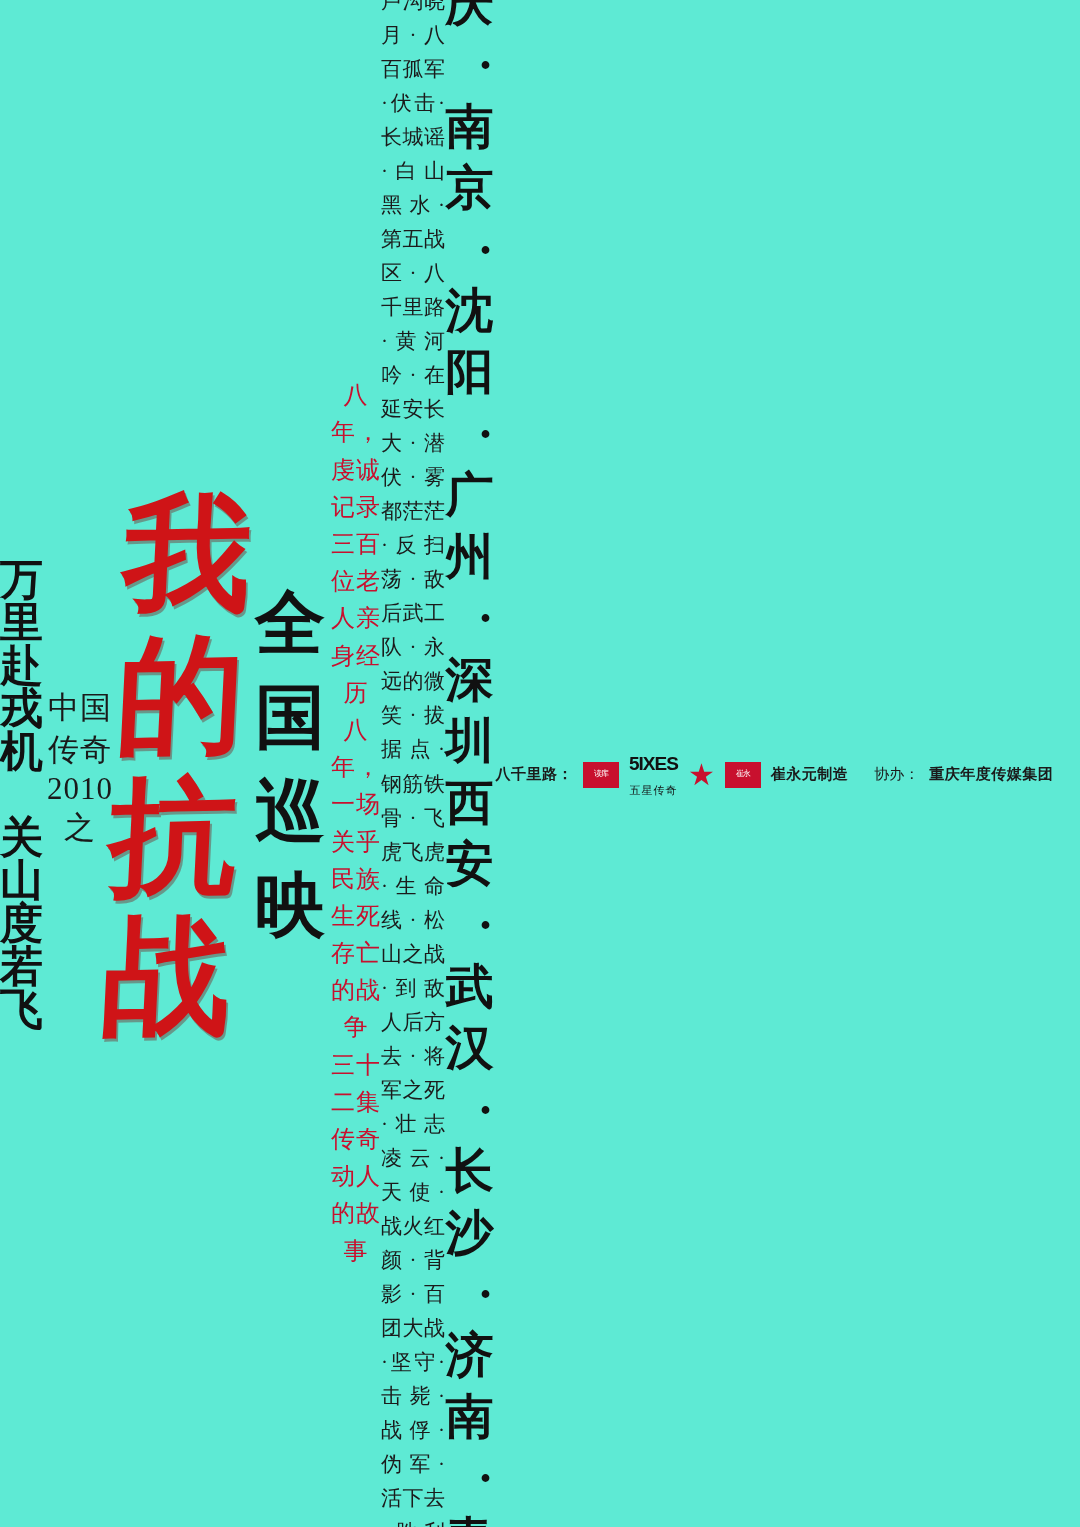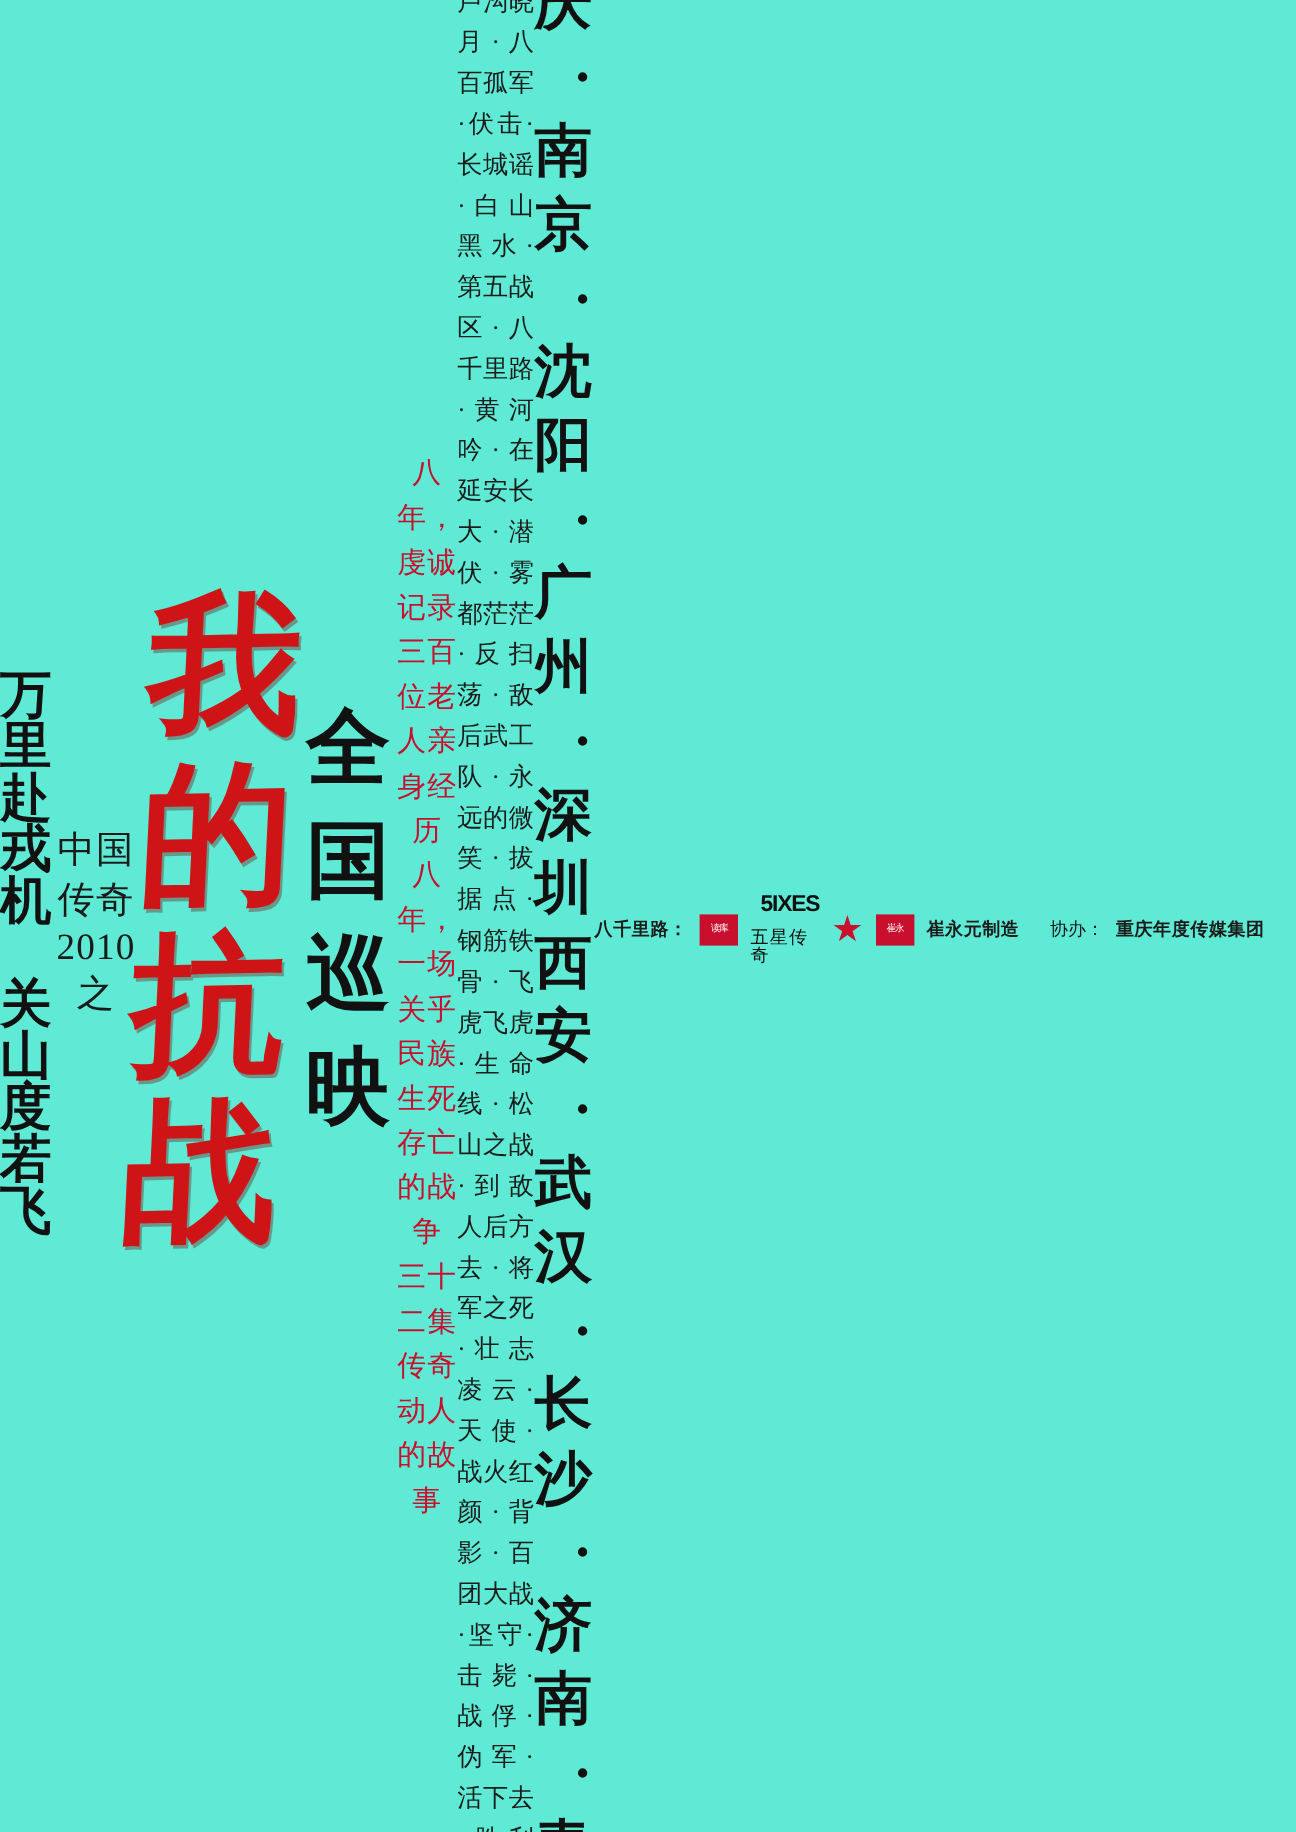--- a/index.html
+++ b/index.html
@@ -190,33 +190,33 @@
     display: flex; align-items: center; justify-content: center;
     text-align: center;
     font-family: "Liberation Serif", serif;
     letter-spacing: -1px;
     padding: 1px;
     box-sizing: border-box;
   }
   .logo-5x {
     display: flex;
     flex-direction: column;
-    align-items: flex-end;
+    align-items: center;
     line-height: 1;
     gap: 12px;
   }
   .logo-5x .big {
     font-family: "Liberation Sans", sans-serif;
     font-weight: bold;
     font-size: 19px;
     letter-spacing: -1px;
     color: #111;
   }
   .logo-5x .small {
-    font-size: 15px;
+    font-size: 11px;
     letter-spacing: 1px;
     color: #111;
   }
   .red-star {
     color: #c8102e;
     font-size: 30px;
     line-height: 1;
   }
   .footer-sep { display: inline-block; width: 6px; }
   .footer-item { white-space: nowrap; }

